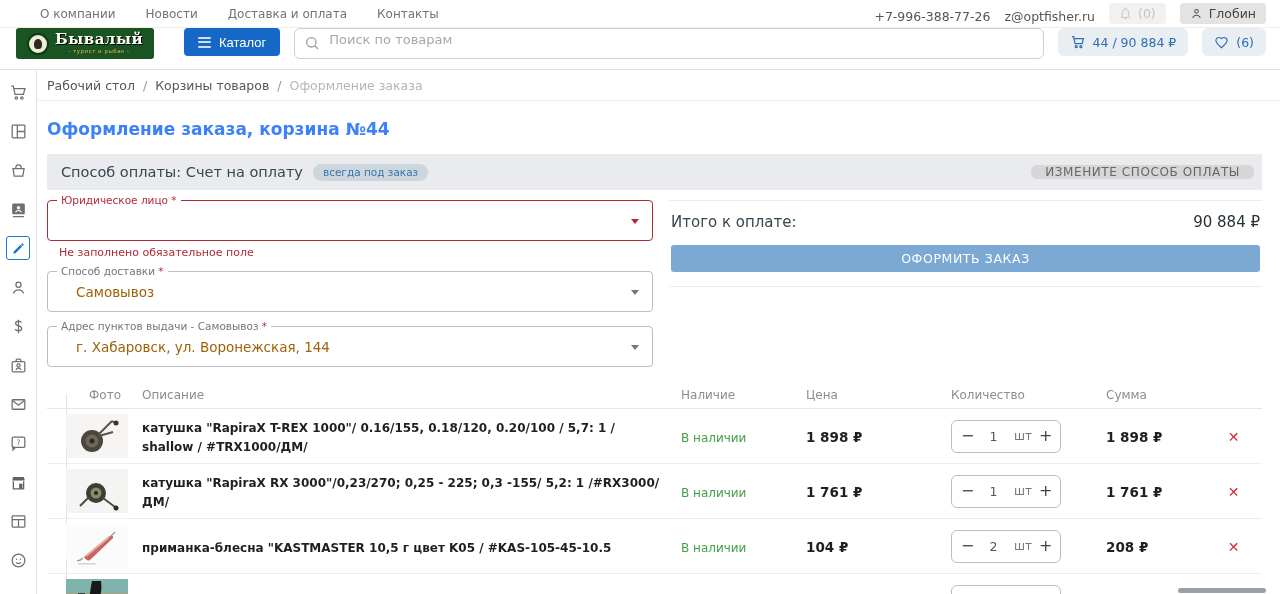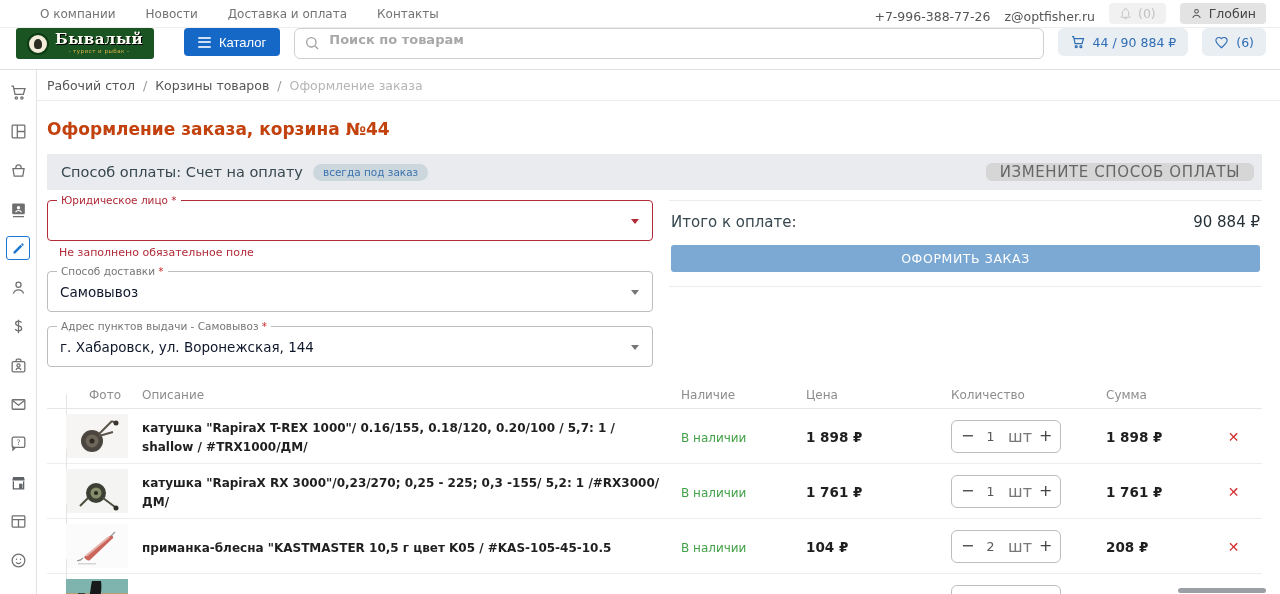--- a/index.html
+++ b/index.html
@@ -33,64 +33,64 @@
     font-size:15px; color:#fdfdf4; text-shadow:1px 1px 0 #000; letter-spacing:.5px; }
   .logo-sub { font-size:5.5px; color:#d9b24a; margin-top:2px; letter-spacing:.5px; }
   .catalog-btn { margin-left:16px; background:#1668c7; color:#fff; border:none;
     border-radius:4px; height:28px; padding:0 14px; font-size:13px; font-weight:400;
     display:flex; align-items:center; gap:8px; cursor:pointer; }
   .burger { display:flex; flex-direction:column; gap:2.5px; }
   .burger i { width:13px; height:2px; background:rgba(255,255,255,.8); border-radius:1px; }
   .search-wrap { flex:1; position:relative; }
   .search-wrap input { width:100%; height:31px; border:1px solid #d0d0d0; border-radius:6px;
     padding:0 12px 8px 34px; font-size:13px; color:#444; outline:none;
-    font-family:inherit;font-weight:bold; }
+    font-family:inherit; }
   .search-wrap input::placeholder { color:#a8a8a8; }
   .search-icon { position:absolute; left:10px; top:7px; }
   .hdr-chip { background:#e9eef3; border-radius:6px; height:28px; padding:0 12px;
     display:flex; align-items:center; gap:7px; color:#2f6db5; font-size:12.5px;
     font-weight:500; cursor:pointer; white-space:nowrap; }
 
   
   .page-body { display:flex; height:524px; }
   .sidebar { width:37px; border-right:1px solid #e2e2e2; padding-top:10px;
     display:flex; flex-direction:column; align-items:center; gap:15px; }
   .side-icon { width:24px; height:24px; display:flex; align-items:center;
     justify-content:center; cursor:pointer; }
   .side-icon.active { border:1.5px solid #1976d2; border-radius:3px; }
   .content { flex:1; overflow:hidden; padding:0 18px 0 10px; }
 
   .crumbs { height:31px; display:flex; align-items:center; gap:8px;
     border-bottom:1px solid #ececec; font-size:12.5px; color:#555;
     margin:0 -18px 0 -10px; padding:0 18px 0 10px; }
   .crumbs .sep { color:#999; }
   .crumbs .current { color:#b5b5b5; }
-  .page-title { font-size:17px; font-weight:700; color:#c2410c; margin:18px 0 15px; }
+  .page-title { font-size:17px; font-weight:700; color:#3b82f6; margin:18px 0 15px; }
 
   
   .paybar { background:#e9ebee; height:36px; display:flex; align-items:center;
     padding:0 8px 0 14px; }
   .paybar-label { font-size:14.5px; color:#37474f; }
   .pay-badge { margin-left:10px; background:#ccd6dd; color:#3a73ad; font-size:10.5px;
     border-radius:10px; padding:2.5px 10px; }
   .change-btn { margin-left:auto; background:#d6d6d6; border:none; color:#666;
-    font-size:15px; letter-spacing:.6px; padding:0 14px; border-radius:6px;
+    font-size:12px; letter-spacing:.6px; padding:0 14px; border-radius:6px;
     cursor:pointer; font-family:inherit; }
 
   
   .checkout-row { display:flex; margin-top:10px; }
   .form-col { width:606px; }
   .field { position:relative; border:1px solid #bdbdbd; border-radius:4px; height:41px;
     display:flex; align-items:center; padding:0 34px 0 12px; cursor:pointer;
     background:#fff; }
   .field + .field { margin-top:14px; }
   .field .flabel { position:absolute; top:-7px; left:9px; background:#fff; padding:0 4px;
     font-size:10.5px; color:#757575; white-space:nowrap; }
   .field .flabel .req { color:#c62828; }
-  .field .fvalue { font-size:13.5px; color:#0f172a; }
+  .field .fvalue { font-size:13.5px; color:#a16207;margin-left:16px; }
   .field .caret { position:absolute; right:13px; top:18px; width:0; height:0;
     border-left:4.5px solid transparent; border-right:4.5px solid transparent;
     border-top:5.5px solid #757575; }
   .field.error { border-color:#b02a37; }
   .field.error .flabel, .field.error .flabel .req { color:#b02a37; }
   .field.error .caret { border-top-color:#b02a37; }
   .field-error-text { font-size:11px; color:#b02a37; margin:5px 0 12px 12px; }
 
   .summary-col { flex:1; margin-left:16px; }
   .summary-panel { border:1px solid #ececec; border-left:none; border-right:none;
@@ -117,21 +117,21 @@
   .thumb { width:62px; height:44px; border:1px solid #e4e4e4; border-radius:2px;
     overflow:hidden; background:#fafafa; cursor:pointer; }
   .desc-text { font-size:12px; font-weight:700; color:#1f1f1f; line-height:1.25; }
   .avail-text { font-size:12px; color:#43a047; }
   .price-text, .sum-text { font-size:13.5px; font-weight:700; color:#1f1f1f; }
   .stepper { width:110px; height:33px; border:1px solid #bdbdbd; border-radius:6px;
     display:flex; align-items:center; padding:0 9px; background:#fff; }
   .step-btn { font-size:16px; color:#444; cursor:pointer; line-height:1; width:12px;
     text-align:center; user-select:none; }
   .qty-val { flex:1; text-align:center; font-size:12.5px; color:#555; }
-  .qty-unit { font-size:16px; color:#777; margin-right:7px; }
+  .qty-unit { font-size:12px; color:#777; margin-right:7px; }
   .del-x { color:#d32f2f; font-size:14px; font-weight:700; cursor:pointer; }
 
   .hscroll-thumb { position:absolute; right:14px; bottom:1px; width:88px; height:5px;
     background:#9aa0a6; border-radius:3px; }
 </style>
 </head>
 <body>
 
 <div class="topbar">
   <div class="topbar-links">

